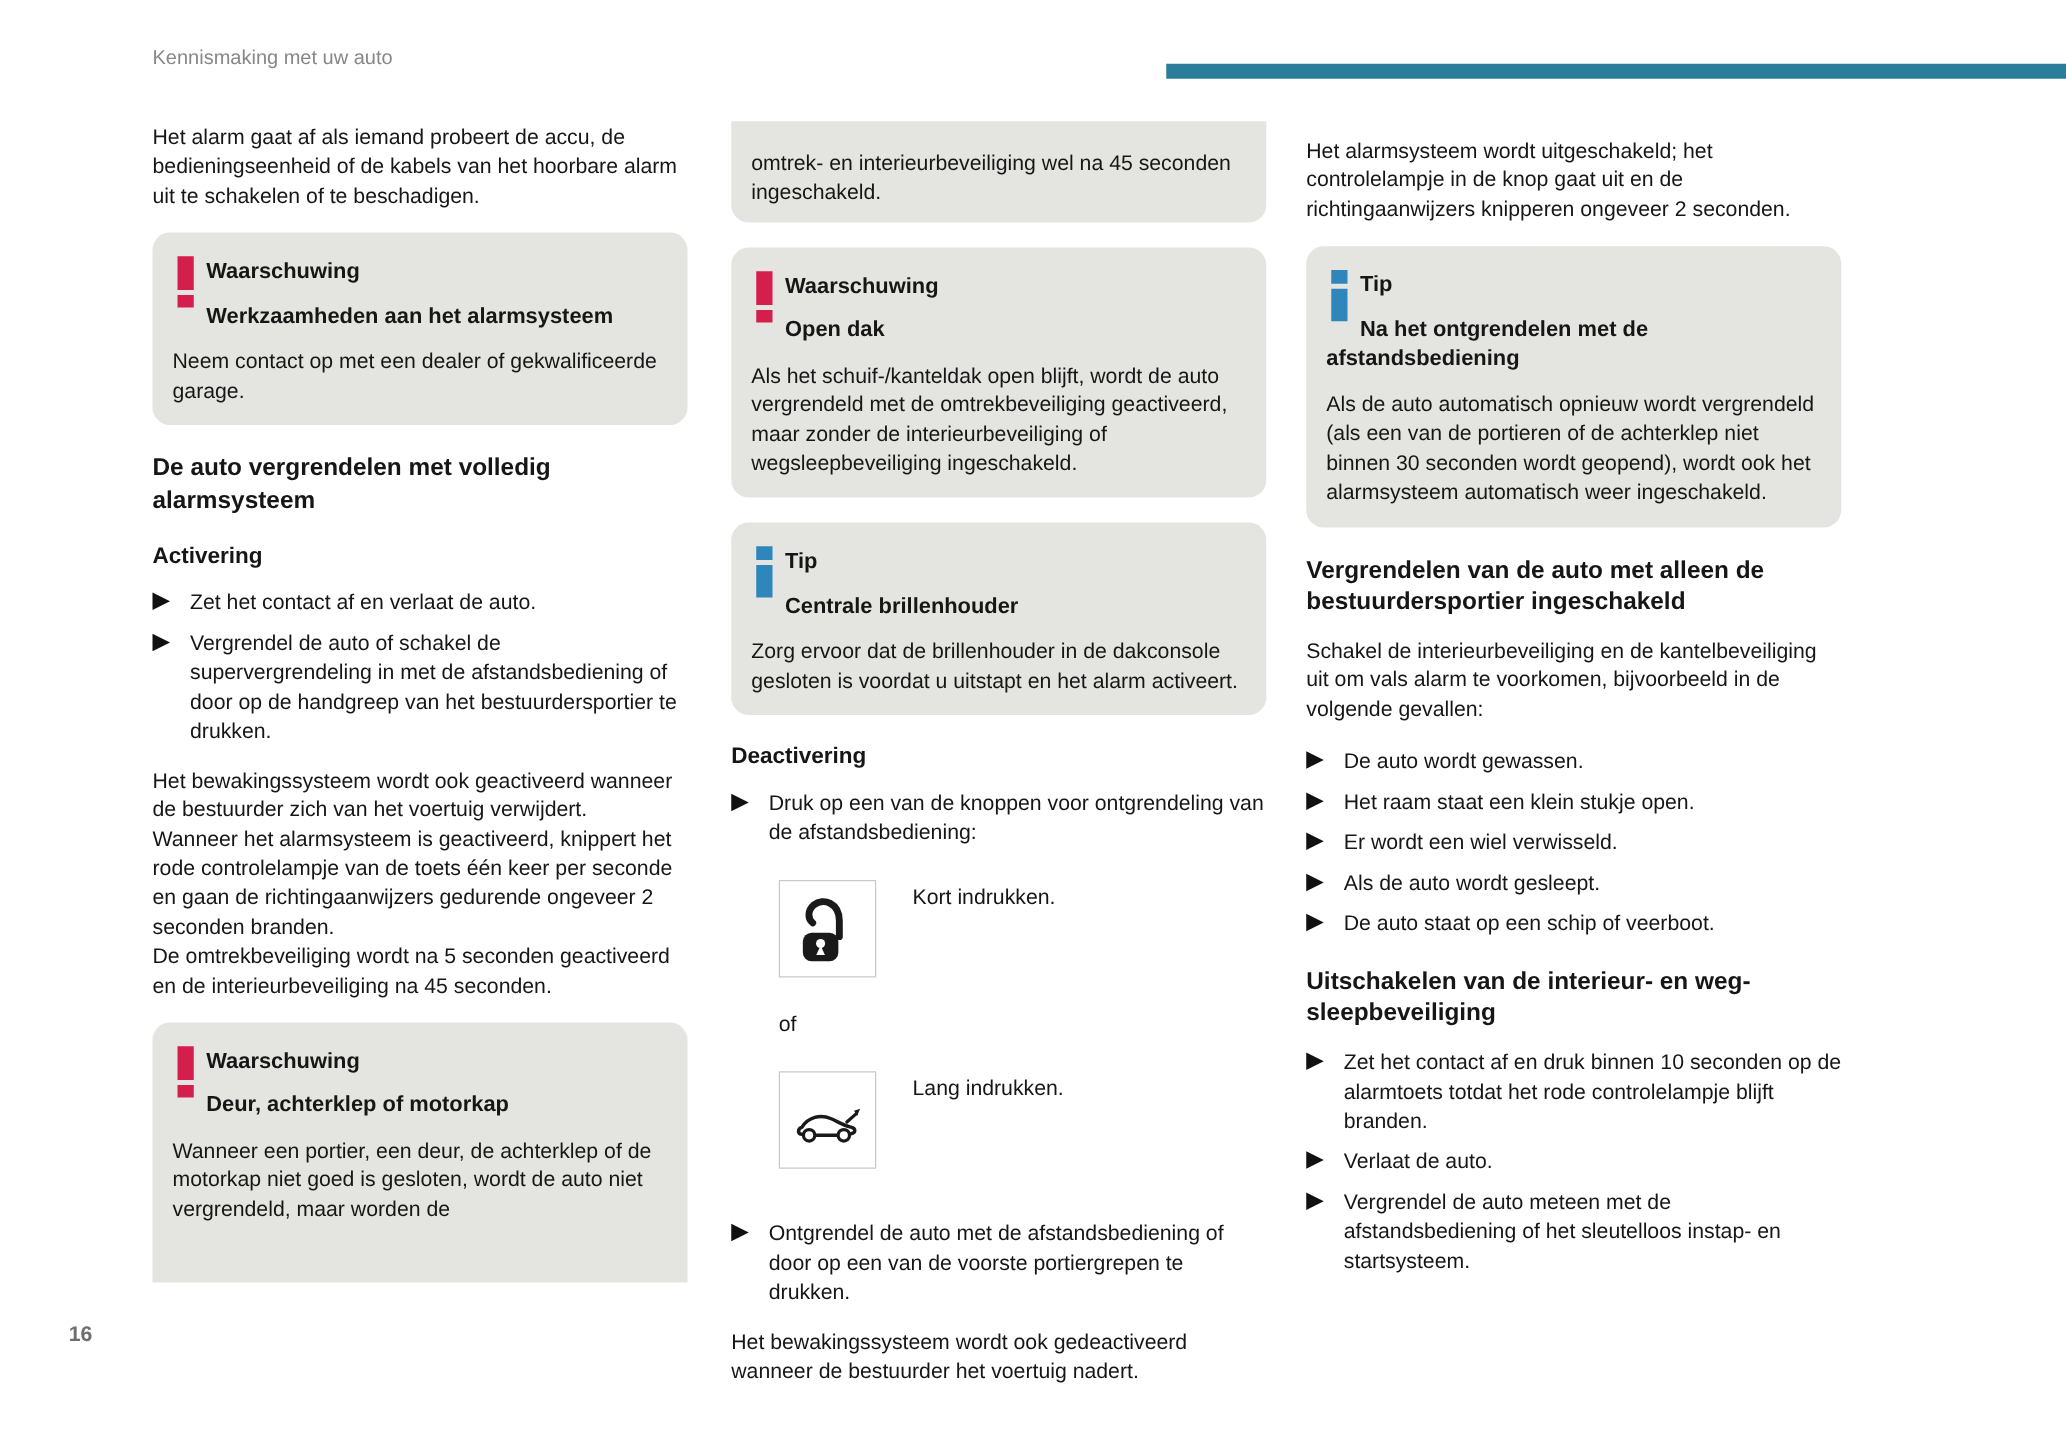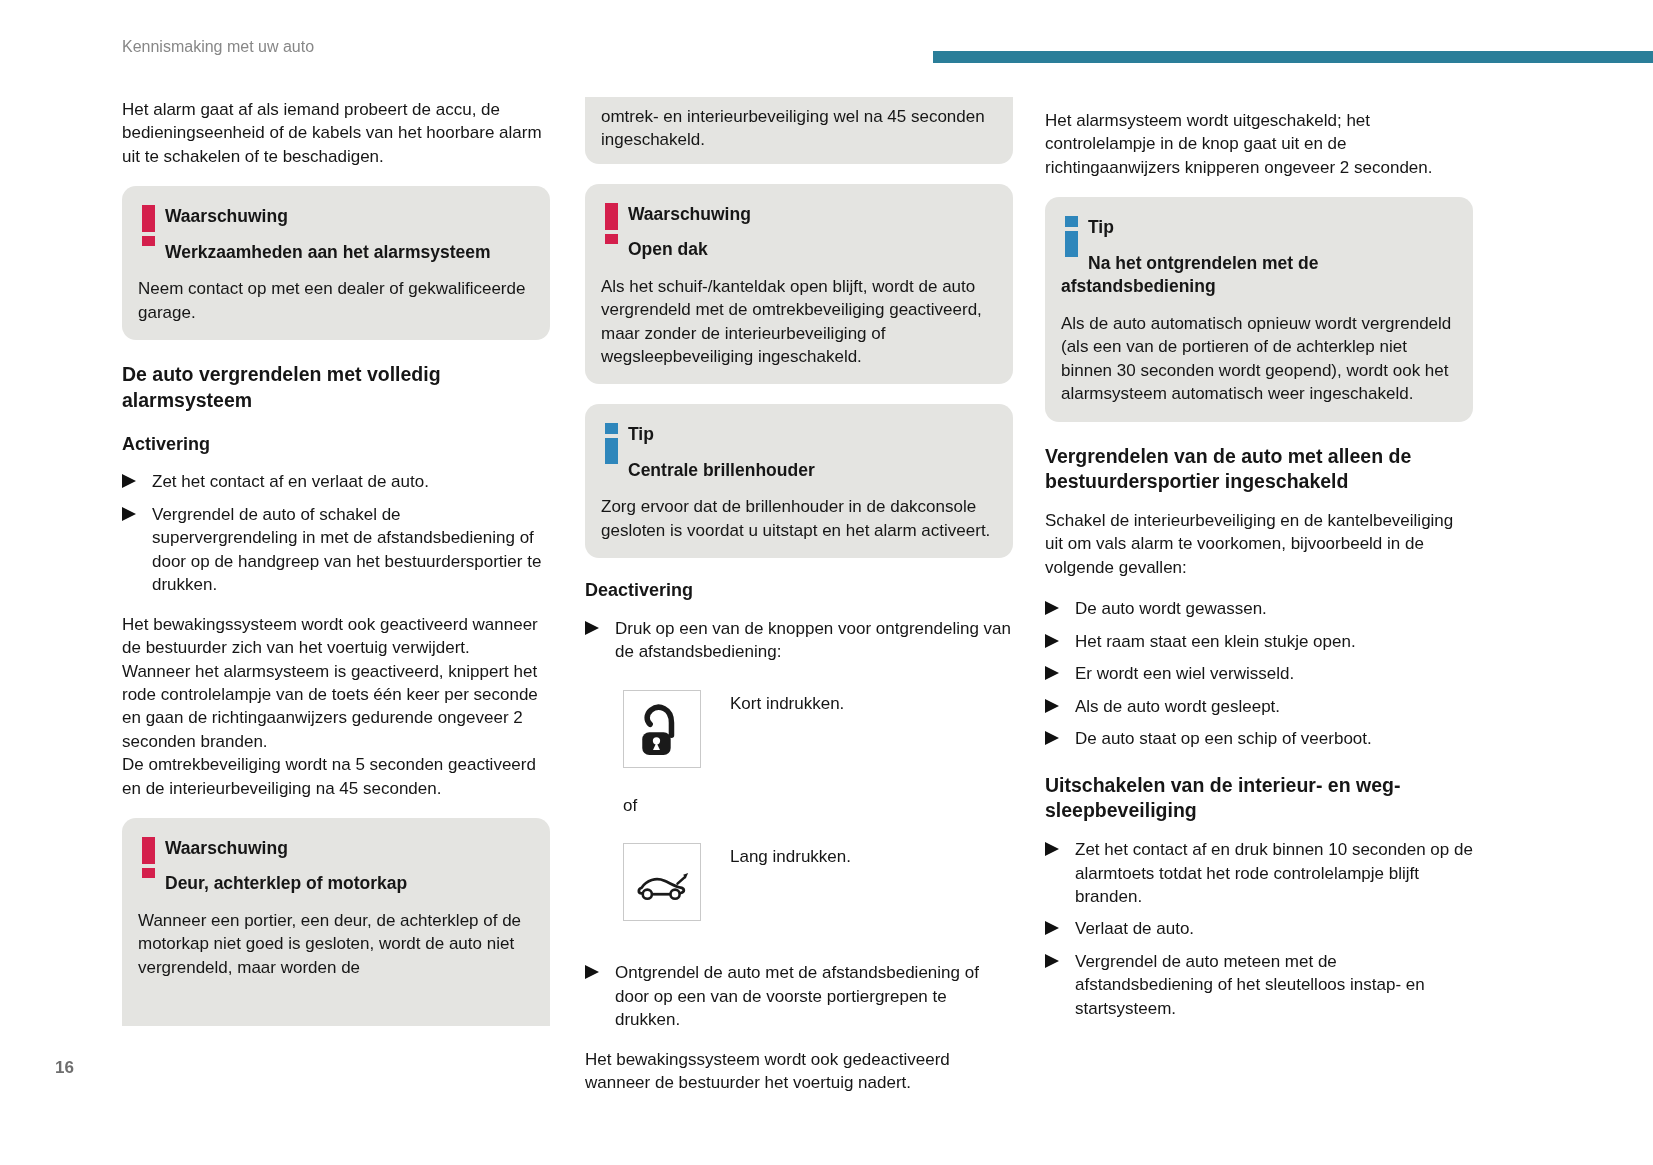--- a/index.html
+++ b/index.html
@@ -30,21 +30,21 @@
   p.body{margin:0 0 18px;}
 
   h2.sect{font-size:19.5px;line-height:1.32;font-weight:bold;margin:22px 0 14px;}
   h3.sub{font-size:18px;font-weight:bold;margin:18px 0 14px;}
 
   
   .nbox{position:relative;background:var(--box);border-radius:14px;padding:16px 16px 16px 16px;margin:0 0 20px;}
   .nbox .n-label{font-weight:bold;font-size:17.5px;text-indent:27px;margin:2px 0 12px;}
   .nbox .n-title{font-weight:bold;font-size:17.5px;text-indent:27px;margin:0 0 13px;line-height:1.35;}
   .nbox .n-body{margin:0;}
-  .nbox.cut-top{border-radius:0 0 14px 14px;margin-top:-1px;padding-top:8px;padding-bottom:12px;}
+  .nbox.cut-top{border-radius:0 0 14px 14px;margin-top:-1px;padding-top:22px;padding-bottom:12px;}
   .nbox.cut-bottom{border-radius:14px 14px 0 0;height:208px;overflow:hidden;margin-bottom:0;}
 
   .n-icon{position:absolute;left:20px;top:19px;}
   .excl-bar{display:block;width:13px;height:27px;background:var(--red);}
   .excl-dot{display:block;width:13px;height:10px;background:var(--red);margin-top:4px;}
   .info-dot{display:block;width:13px;height:11px;background:var(--blue);}
   .info-bar{display:block;width:13px;height:26px;background:var(--blue);margin-top:4px;}
 
   
   .blist{margin:0 0 16px;}

